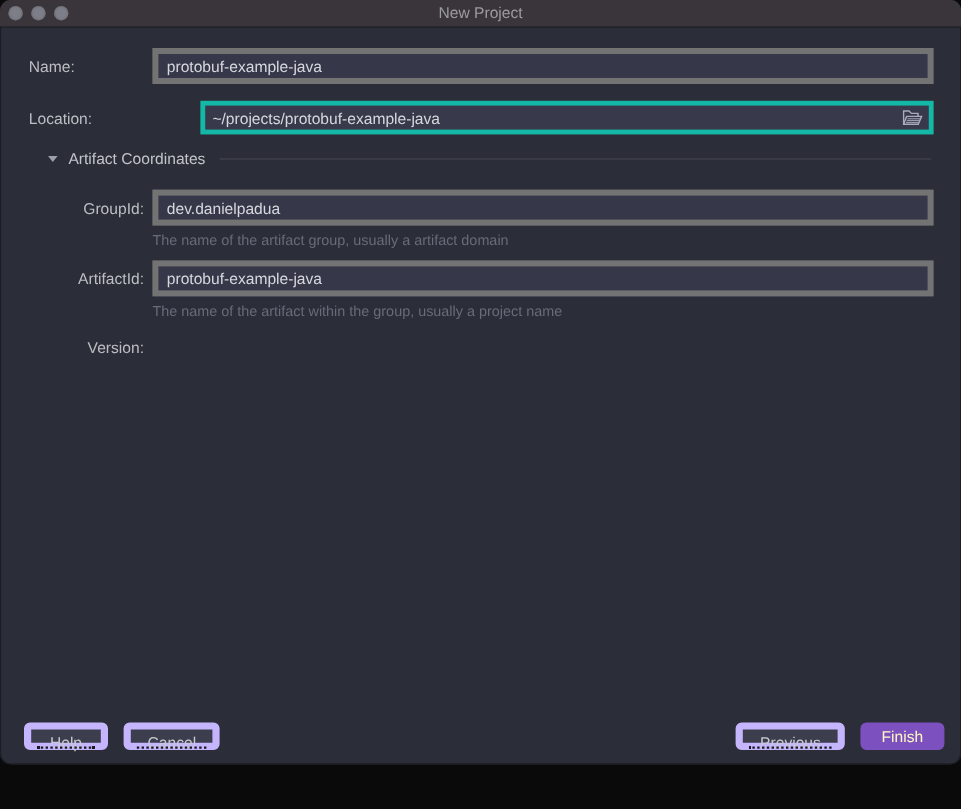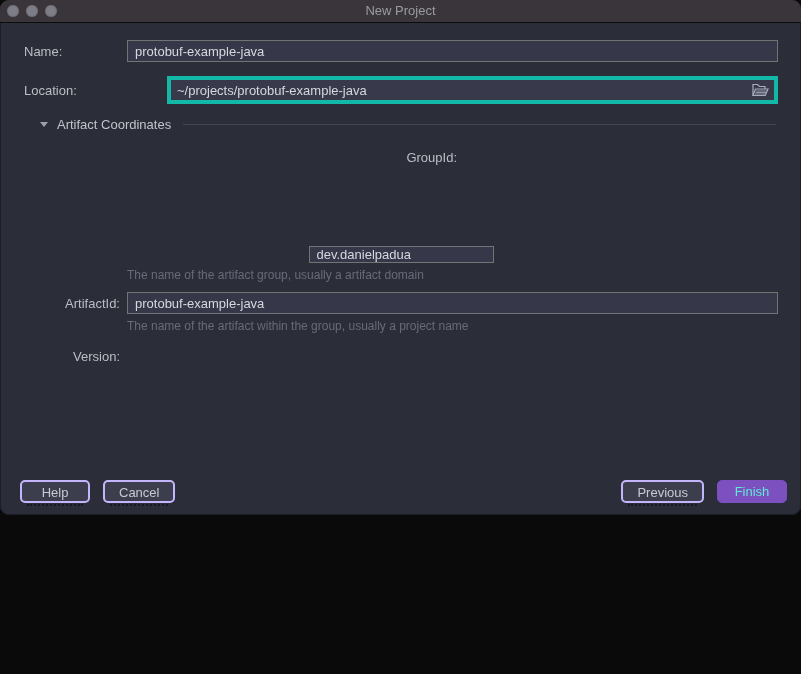--- a/index.html
+++ b/index.html
@@ -1,49 +1,49 @@
 <!DOCTYPE html>
 <html><head>
 <meta charset="utf-8">
 <style>
   html,body{margin:0;padding:0;background:#0a0a0a;}
   body{width:801px;height:674px;overflow:hidden;font-family:"Liberation Sans",sans-serif;-webkit-font-smoothing:antialiased;}
-  .dialog{position:relative;width:801px;height:515px;background:#2b2d39;border-radius:9px 9px 9px 9px;display:flex;flex-direction:column;box-shadow:0 0 0 1px #1c1d26 inset;}
+  .dialog{position:relative;width:801px;height:637px;background:#2b2d39;border-radius:9px 9px 9px 9px;display:flex;flex-direction:column;box-shadow:0 0 0 1px #1c1d26 inset;}
   
   .titlebar{position:relative;height:22px;background:#39353b;border-radius:9px 9px 0 0;border-bottom:1px solid #0c0c0e;flex:0 0 auto;}
   .traffic{position:absolute;top:5px;left:7px;display:flex;gap:7px;}
   .traffic .light{width:12px;height:12px;border-radius:50%;background:#7e7e88;box-shadow:inset 0 0 2px #5c5c66;}
   .win-title{position:absolute;left:0;right:0;top:0;height:22px;line-height:22px;text-align:center;font-size:13px;color:#9b9ba1;}
   
   .row{display:flex;align-items:center;padding-left:24px;}
   .lbl{width:96px;flex:0 0 96px;font-size:13px;color:#bcbec4;margin-right:7px;}
   .lbl.right{text-align:right;}
-  .field{flex:1;margin-right:23px;height:20px;background:#363849;border:1px solid #737373;color:#d6d8de;font-size:13px;font-family:"Liberation Sans",sans-serif;padding:0 0 0 7px;outline:none;}
+  .field{flex:1;margin-right:23px;height:20px;background:#363849;border:5px solid #737373;color:#d6d8de;font-size:13px;font-family:"Liberation Sans",sans-serif;padding:0 0 0 7px;outline:none;}
   .row-name{margin-top:17px;}
   .row-location{margin-top:14px;gap:40px;}
   .loc-wrap{flex:1;margin-right:23px;display:flex;align-items:center;background:#383a4b;border:4px solid #14b8a6;height:20px;}
   .loc-input{flex:1;background:transparent;border:none;outline:none;color:#d6d8de;font-size:13px;font-family:"Liberation Sans",sans-serif;padding:0 0 0 6px;height:18px;}
   .browse-btn{flex:0 0 28px;height:18px;background:transparent;border:none;cursor:pointer;display:flex;align-items:center;justify-content:center;padding:0;}
   
   .section{display:flex;align-items:center;margin-top:12px;padding-left:40px;height:16px;cursor:pointer;}
   .tri{width:0;height:0;border-left:4.5px solid transparent;border-right:4.5px solid transparent;border-top:5px solid #9da0a8;margin-right:9px;}
   .section-label{font-size:13px;color:#c2c4ca;white-space:nowrap;}
   .section-line{flex:1;height:1px;background:#43454f;margin-left:12px;margin-right:25px;}
   
-  .row-groupid{margin-top:18px;flex-direction:column;}
+  .row-groupid{margin-top:18px;}
   .hint{font-size:12px;color:#686b78;padding-left:127px;margin-top:5px;height:14px;line-height:14px;}
   .row-artifactid{margin-top:10px;}
   .row-version{margin-top:16px;}
   
   .footer{margin-top:auto;flex:0 0 auto;display:flex;align-items:center;padding:0 14px 12px 20px;}
-  .btn{position:relative;height:23px;min-width:70px;padding:0 14px;background:#3c3e4e;border:2px solid #c4b5fd;border-radius:5px;color:#c8cad1;font-size:13px;font-family:"Liberation Sans",sans-serif;cursor:pointer;line-height:21px;}
+  .btn{position:relative;height:23px;min-width:70px;padding:0 14px;background:#3c3e4e;border:6px solid #c4b5fd;border-radius:5px;color:#c8cad1;font-size:13px;font-family:"Liberation Sans",sans-serif;cursor:pointer;line-height:21px;}
   .btn.dotted::after{content:"";position:absolute;left:5px;right:5px;bottom:-5px;border-bottom:2px dotted #191a20;}
   .btn + .btn{margin-left:13px;}
   .spacer{flex:1;}
-  .btn.primary{background:#7c51bf;border:1px solid #7c51bf;color:#5eead4;}
+  .btn.primary{background:#7c51bf;border:1px solid #7c51bf;color:#fef9c3;}
   .folder-svg{display:block;}
 </style>
 </head>
 <body>
 
 <div class="dialog">
 
   <div class="titlebar">
     <div class="traffic">
       <span class="light"></span>

